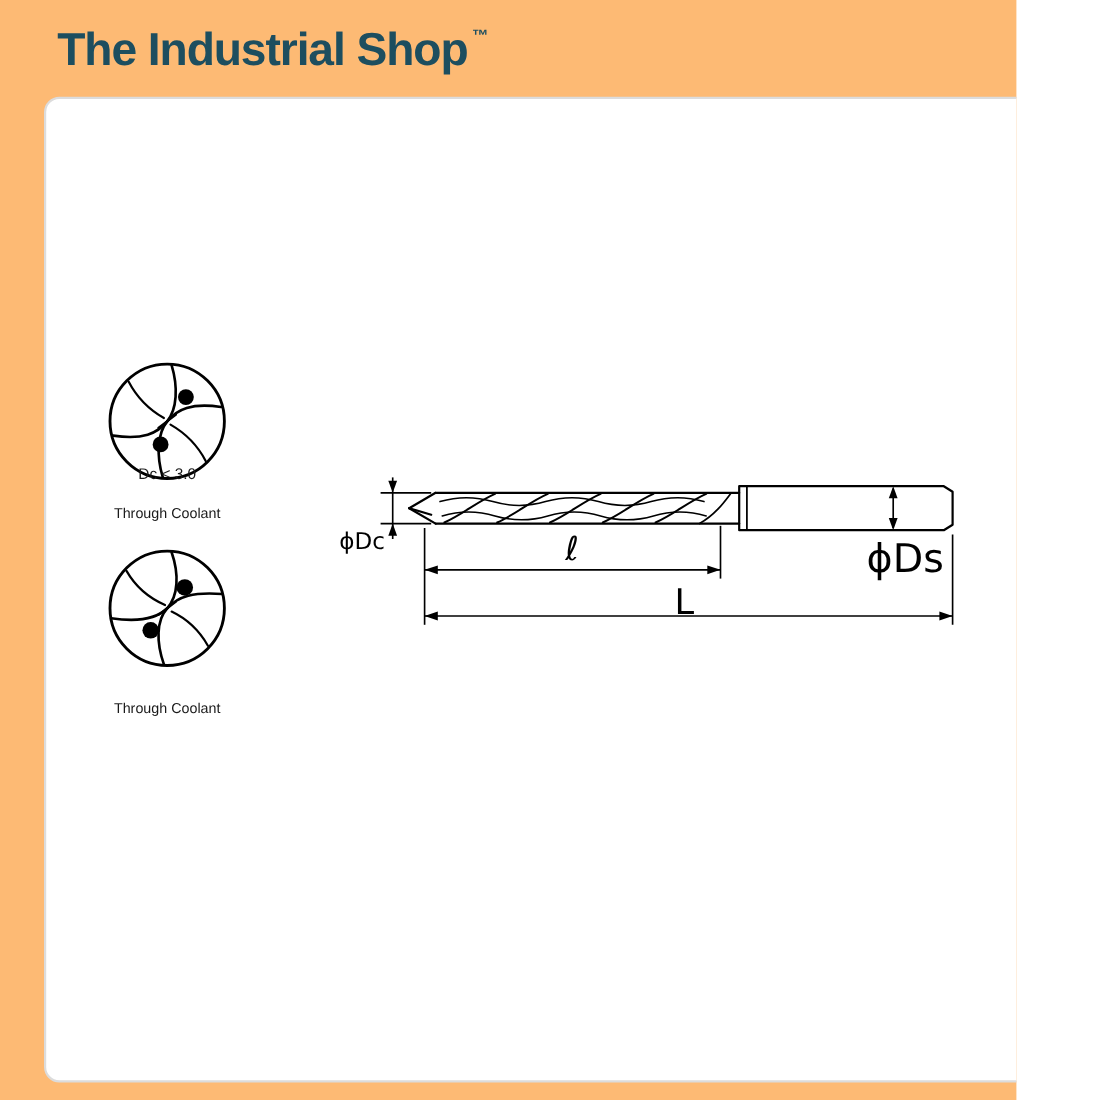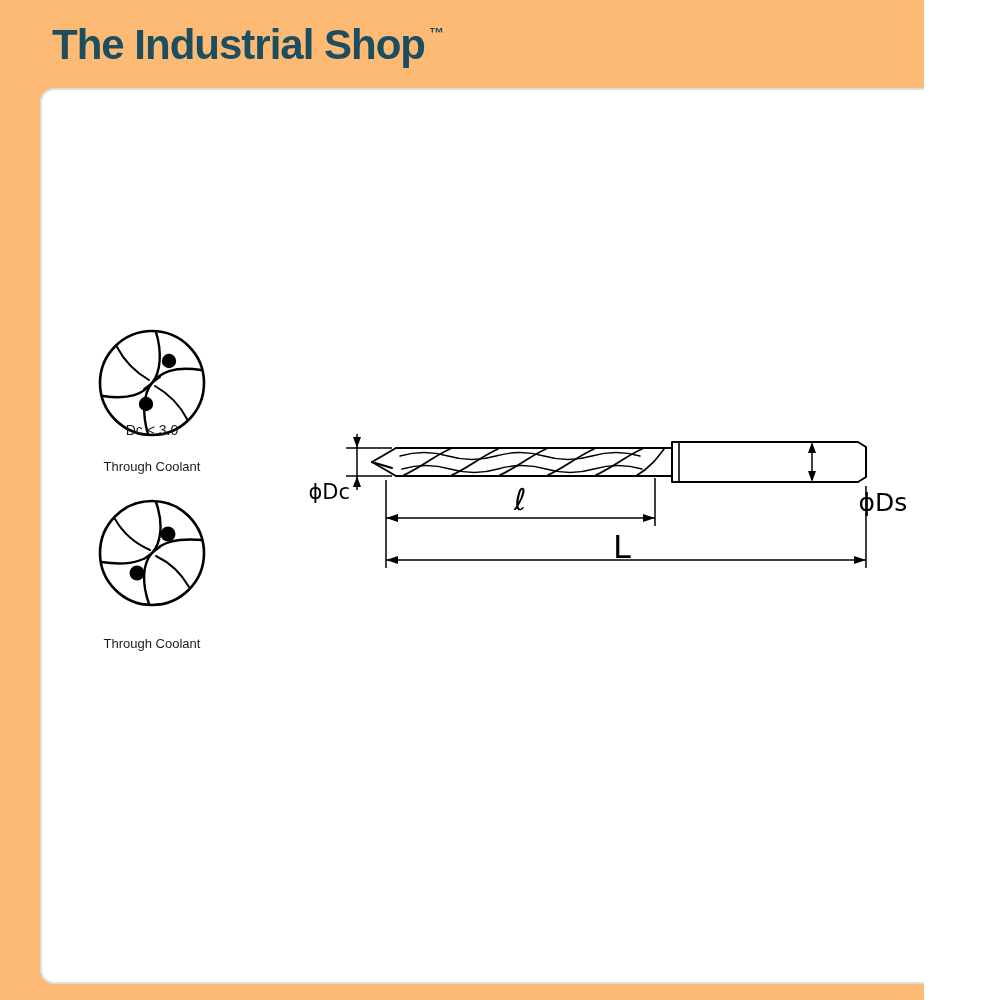--- a/index.html
+++ b/index.html
@@ -9,21 +9,21 @@
          border:2px solid #dcdcdc;border-radius:14px;background:#ffffff;}
   .logo{position:absolute;left:52px;top:22px;display:flex;align-items:flex-start;z-index:3;}
   .logo .name{font-size:42px;font-weight:800;letter-spacing:-1px;color:#1d4e5f;line-height:1.1;}
   .logo .tm{font-size:15px;font-weight:700;color:#1d4e5f;margin-left:4px;margin-top:2px;}
   .diagram-svg{position:absolute;left:0;top:0;z-index:1;}
   .lbl{position:absolute;z-index:2;text-align:center;}
   .sec-label{font-size:14px;font-weight:400;color:#1a1a1a;}
   .sec-sublabel{font-size:13px;font-weight:500;color:#1a1a1a;}
   .dim{font-family:"DejaVu Sans",sans-serif;color:#000;}
   .dim-dc{left:276px;top:444px;width:74px;font-size:21px;text-align:right;margin-top:36px;}
-  .dim-ds{left:841px;top:488px;width:84px;font-size:25px;text-align:center;}
+  .dim-ds{left:774px;top:488px;width:84px;font-size:36px;text-align:right;}
   .dim-l-small{left:500px;top:482px;width:40px;font-size:30px;font-style:italic;}
   .dim-l-big{left:600px;top:528px;width:44px;font-size:32px;}
 </style>
 </head>
 <body>
 
 <div class="stage">
 
   <div class="frame"></div>
 

